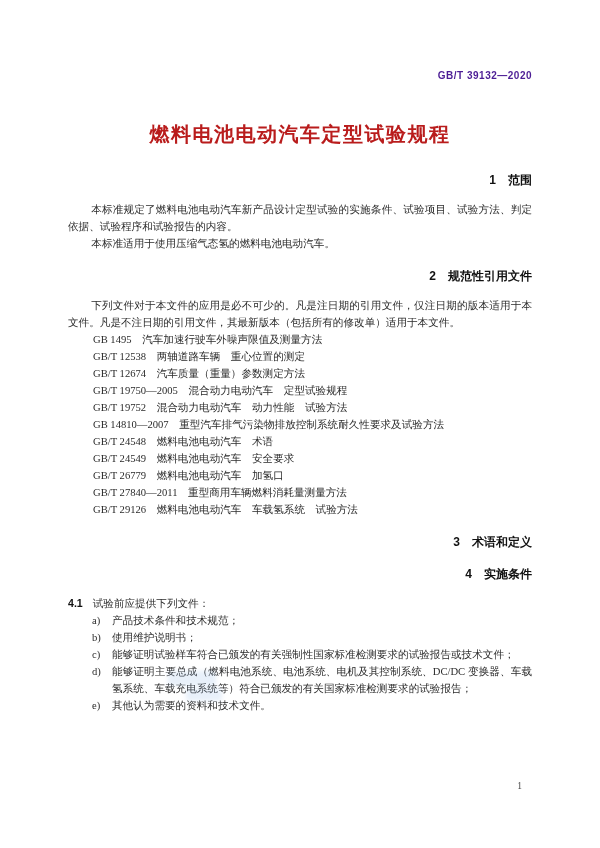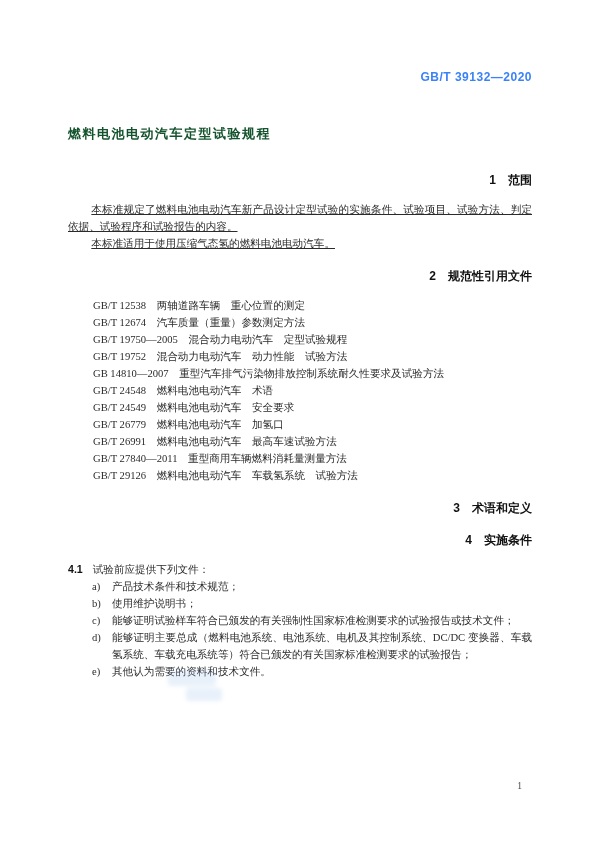--- a/index.html
+++ b/index.html
@@ -13,52 +13,52 @@
     color: #2b2b2b;
     font-family: "Liberation Serif", "DejaVu Serif", serif;
     font-size: 10.6px;
   }
   .header-code {
     position: absolute;
     top: 70px;
     right: 68px;
     font-family: "Liberation Sans", "DejaVu Sans", sans-serif;
     font-weight: bold;
-    font-size: 12px;
+    font-size: 10px;
     letter-spacing: 0.5px;
-    color: #3b82f6;
+    color: #4c1d95;
   }
   .content {
     padding: 124px 68px 0 68px;
   }
   .doc-title {
+    text-align: center;
     font-family: "Liberation Sans", "DejaVu Sans", sans-serif;
     font-weight: bold;
-    font-size: 13px;
+    font-size: 20px;
     letter-spacing: 1.5px;
-    color: #14532d;
+    color: #b91c1c;
     line-height: 20px;
   }
   .sec-heading {
     font-family: "Liberation Sans", "DejaVu Sans", sans-serif;
     font-weight: bold;
     font-size: 12px;
     color: #111111;
     line-height: 15px;
     margin: 17px 0 13px 0;
     text-align: right;
   }
   .sec-heading.first { margin-top: 29px; }
   .sec-heading .sec-num { margin-right: 12px; }
   .para {
     margin: 0;
     line-height: 17px;
     text-indent: 2.2em;
     text-align: justify;
-    text-decoration: underline;
   }
   .ref-line {
     margin: 0;
     line-height: 17px;
     padding-left: 25px;
   }
   .clause {
     margin: 0;
     line-height: 17px;
   }
@@ -103,29 +103,30 @@
 <div class="page">
   <div class="header-code">GB/T 39132—2020</div>
 
   <div class="content">
     <div class="doc-title">燃料电池电动汽车定型试验规程</div>
     <div id="doc-body">
         <div class="sec-heading first"><span class="sec-num">1</span><span class="sec-title">范围</span></div>
         <p class="para">本标准规定了燃料电池电动汽车新产品设计定型试验的实施条件、试验项目、试验方法、判定依据、试验程序和试验报告的内容。</p>
         <p class="para">本标准适用于使用压缩气态氢的燃料电池电动汽车。</p>
         <div class="sec-heading"><span class="sec-num">2</span><span class="sec-title">规范性引用文件</span></div>
+        <p class="para">下列文件对于本文件的应用是必不可少的。凡是注日期的引用文件，仅注日期的版本适用于本文件。凡是不注日期的引用文件，其最新版本（包括所有的修改单）适用于本文件。</p>
+        <p class="ref-line">GB 1495　汽车加速行驶车外噪声限值及测量方法</p>
         <p class="ref-line">GB/T 12538　两轴道路车辆　重心位置的测定</p>
         <p class="ref-line">GB/T 12674　汽车质量（重量）参数测定方法</p>
         <p class="ref-line">GB/T 19750—2005　混合动力电动汽车　定型试验规程</p>
         <p class="ref-line">GB/T 19752　混合动力电动汽车　动力性能　试验方法</p>
         <p class="ref-line">GB 14810—2007　重型汽车排气污染物排放控制系统耐久性要求及试验方法</p>
         <p class="ref-line">GB/T 24548　燃料电池电动汽车　术语</p>
         <p class="ref-line">GB/T 24549　燃料电池电动汽车　安全要求</p>
         <p class="ref-line">GB/T 26779　燃料电池电动汽车　加氢口</p>
-        <p class="ref-line">GB/T 26991　燃料电池电动汽车　最高车速试验方法</p>
         <p class="ref-line">GB/T 27840—2011　重型商用车辆燃料消耗量测量方法</p>
         <p class="ref-line">GB/T 29126　燃料电池电动汽车　车载氢系统　试验方法</p>
         <div class="sec-heading"><span class="sec-num">3</span><span class="sec-title">术语和定义</span></div>
         <div class="sec-heading"><span class="sec-num">4</span><span class="sec-title">实施条件</span></div>
         <p class="clause"><span class="clause-num">4.1</span><span class="clause-text">试验前应提供下列文件：</span></p>
         <div class="list-item"><span class="item-label">a)</span><span class="item-text">产品技术条件和技术规范；</span></div>
         <div class="list-item"><span class="item-label">b)</span><span class="item-text">使用维护说明书；</span></div>
         <div class="list-item"><span class="item-label">c)</span><span class="item-text">能够证明试验样车符合已颁发的有关强制性国家标准检测要求的试验报告或技术文件；</span></div>
         <div class="list-item"><span class="item-label">d)</span><span class="item-text">能够证明主要总成（燃料电池系统、电池系统、电机及其控制系统、DC/DC 变换器、车载氢系统、车载充电系统等）符合已颁发的有关国家标准检测要求的试验报告；</span></div>
         <div class="list-item"><span class="item-label">e)</span><span class="item-text">其他认为需要的资料和技术文件。</span></div>

